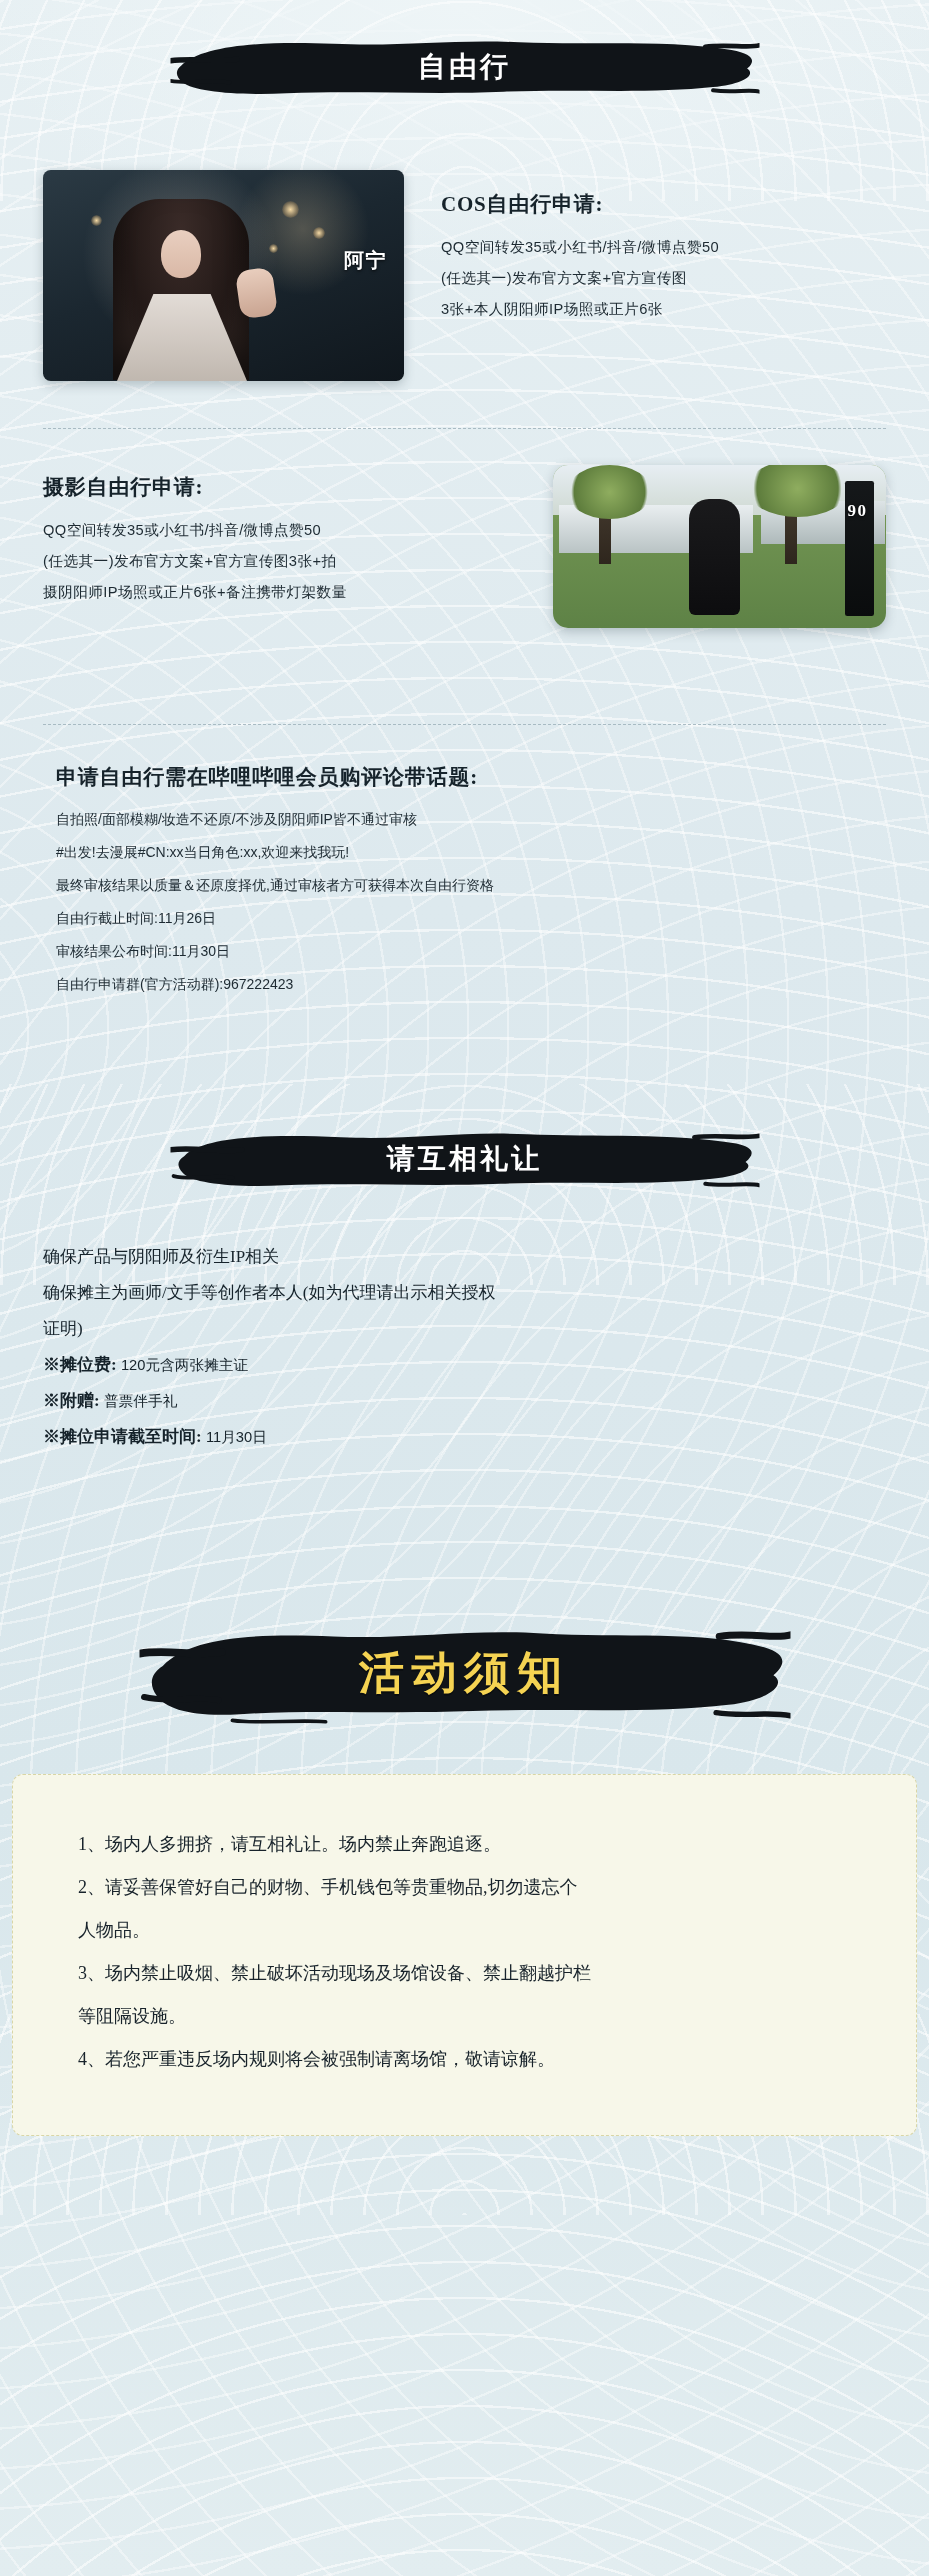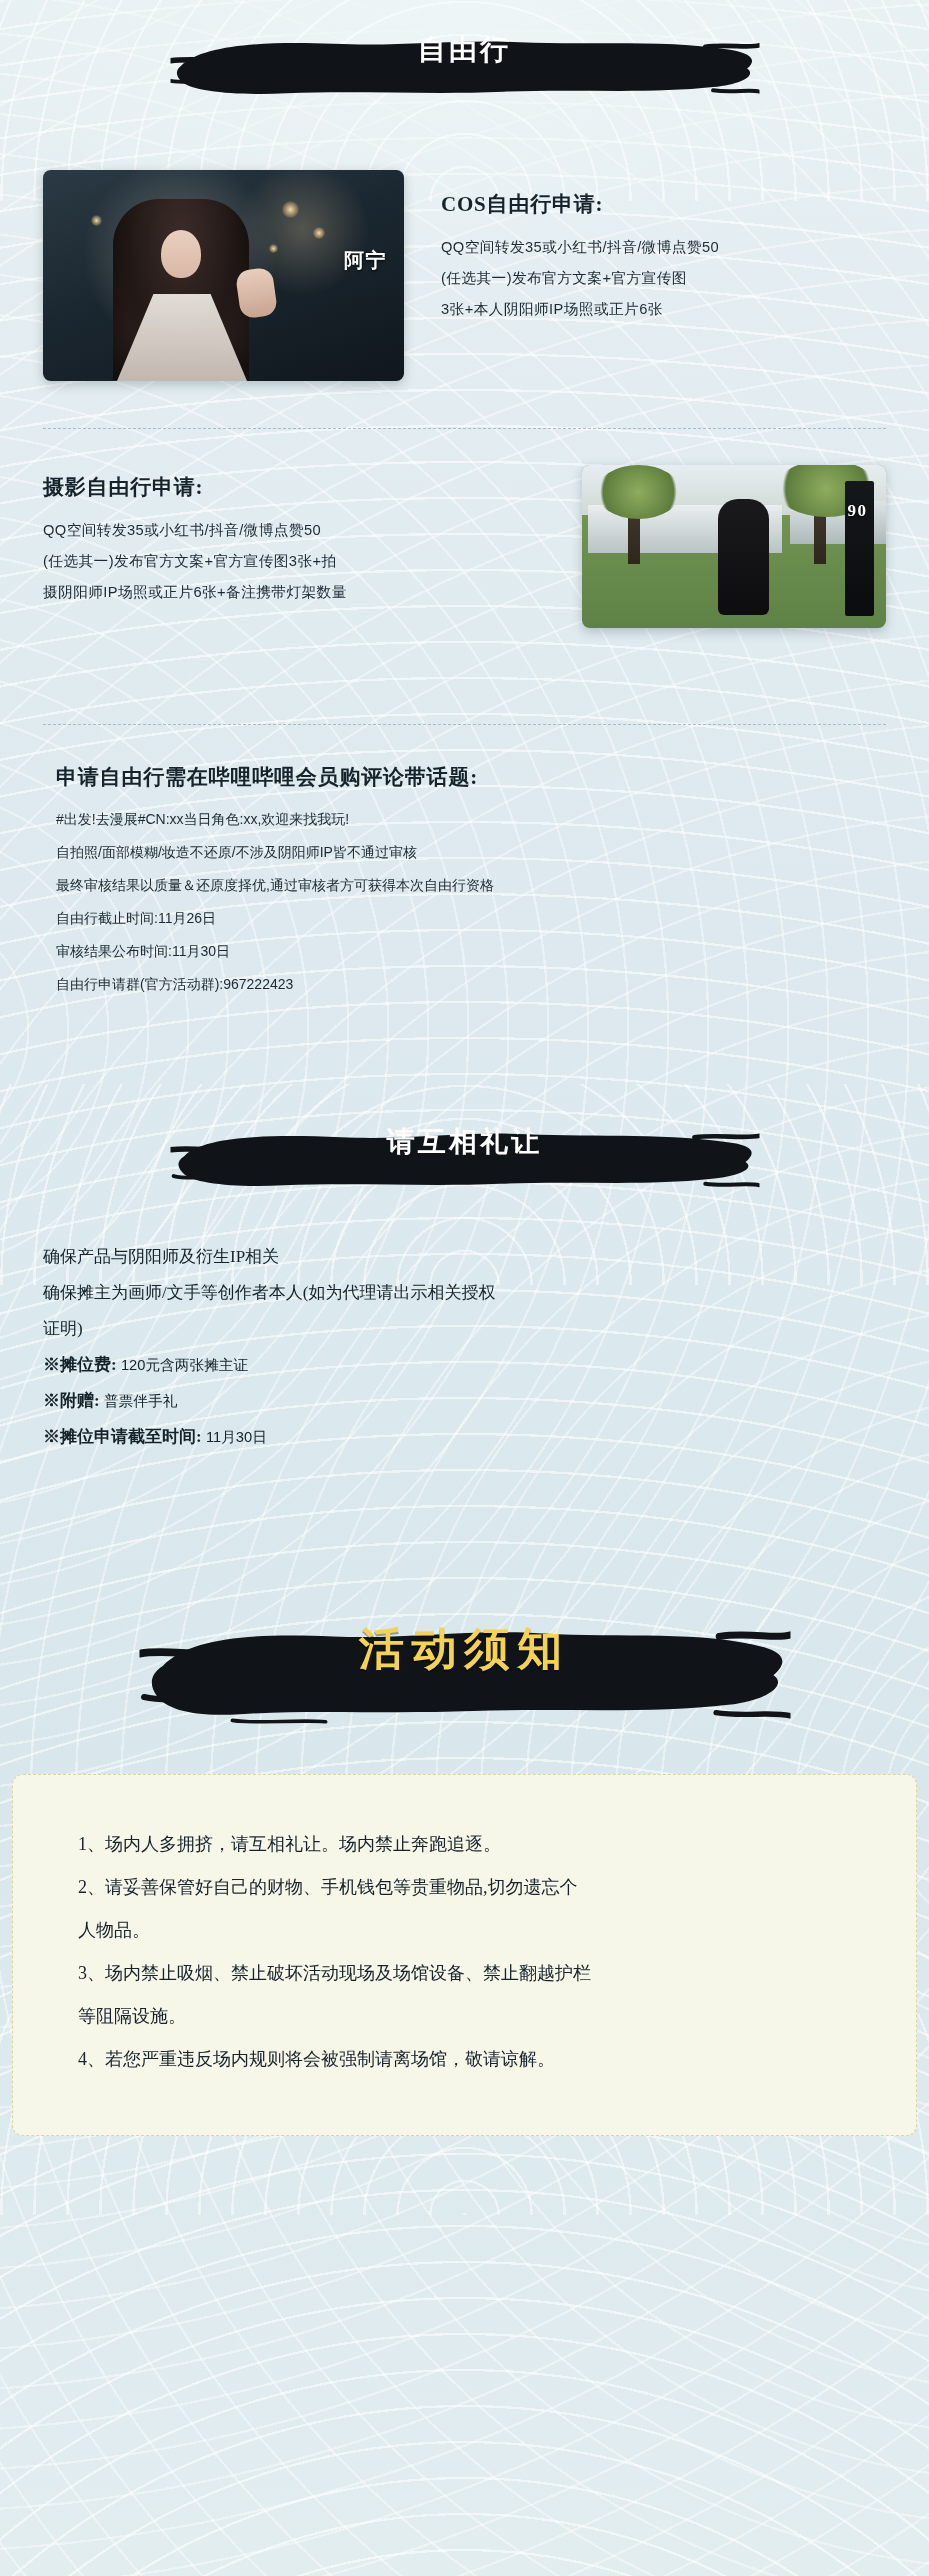--- a/index.html
+++ b/index.html
@@ -33,21 +33,21 @@
     pointer-events: none;
   }
 
   
   .banner {
     position: relative;
     margin: 0 auto;
     width: 589px;
     height: 71px;
     display: flex;
-    align-items: flex-start;
+    align-items: center;
     justify-content: center;
   }
   .banner .brush {
     position: absolute;
     left: 50%;
     top: 50%;
     transform: translate(-50%,-50%);
     width: 589px;
     height: 65px;
   }
@@ -138,23 +138,24 @@
     transform: rotate(-8deg);
   }
   .photo-1 .bokeh {
     position: absolute;
     border-radius: 50%;
     background: radial-gradient(circle, rgba(255,226,170,0.95) 0%, rgba(255,200,120,0.25) 60%, rgba(0,0,0,0) 75%);
   }
   .photo-1 .label { right: 17px; top: 77px; }
 
   .photo-2 {
-    width: 304px; height: 163px;
+    width: 333px; height: 163px;
     background:
       linear-gradient(180deg, #7fa05a 0%, #6e9150 42%, #5e8246 100%);
+    border-radius: 15px;
   }
   .photo-2 .sky {
     position: absolute; left:0; top:0; width:333px; height:50px;
     background: linear-gradient(180deg,#e7eef3 0%, #cfd9d2 100%);
   }
   .photo-2 .bldg {
     position: absolute; left: 6.2px; top: 40px; width: 194px; height: 48px;
     background: linear-gradient(180deg,#e9eef0 0%, #b9c3c4 100%);
   }
   .photo-2 .bldg2 {
@@ -316,22 +317,22 @@
     </div>
   </div>
 
   <div class="section" style="top:724px;">
     <div class="divider"></div>
   </div>
 
   <div class="section" style="top:763px;">
     <div style="padding:0 56px;">
       <div class="list-title">申请自由行需在哔哩哔哩会员购评论带话题:</div>
+      <div class="list-line">自拍照/面部模糊/妆造不还原/不涉及阴阳师IP皆不通过审核</div>
       <div class="list-line">#出发!去漫展#CN:xx当日角色:xx,欢迎来找我玩!</div>
-      <div class="list-line">自拍照/面部模糊/妆造不还原/不涉及阴阳师IP皆不通过审核</div>
       <div class="list-line">最终审核结果以质量＆还原度择优,通过审核者方可获得本次自由行资格</div>
       <div class="list-line">自由行截止时间:11月26日</div>
       <div class="list-line">审核结果公布时间:11月30日</div>
       <div class="list-line">自由行申请群(官方活动群):967222423</div>
     </div>
   </div>
 
   <div class="section" style="top:1123px;">
     <div class="banner">
       <svg class="brush" viewBox="0 0 760 84" preserveAspectRatio="none">

